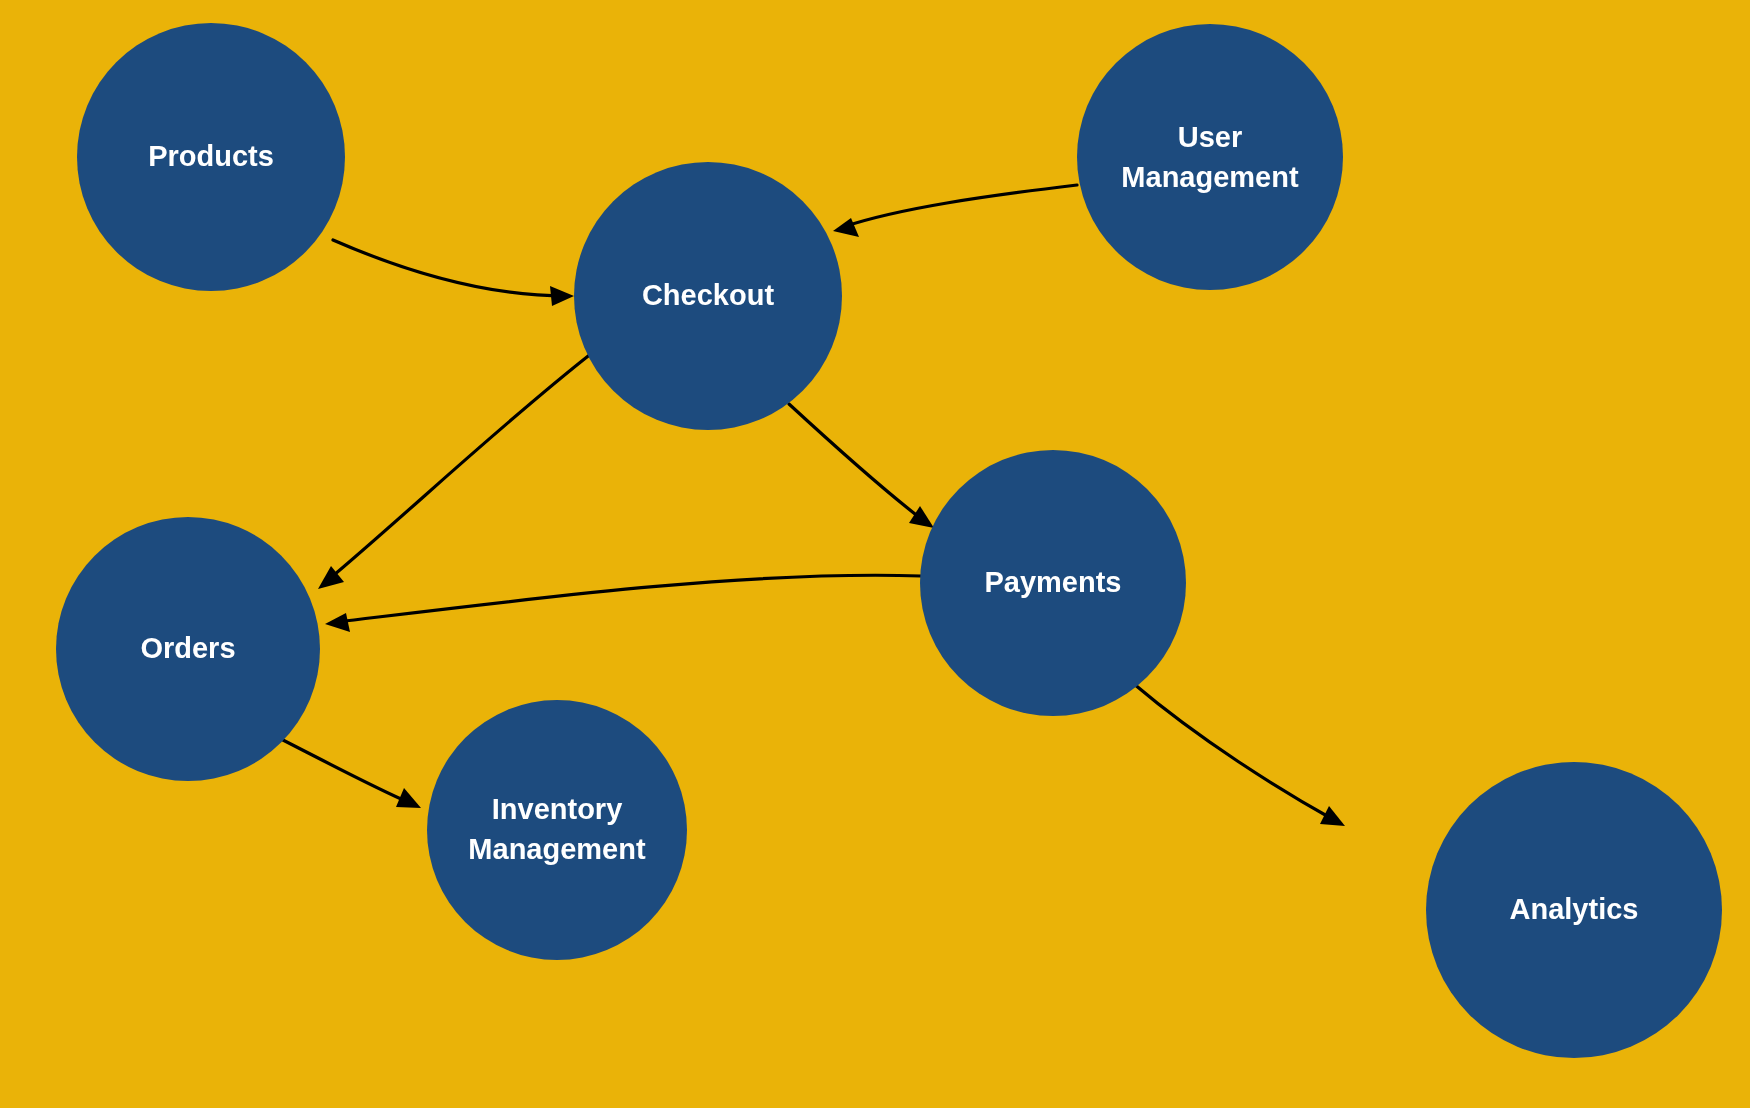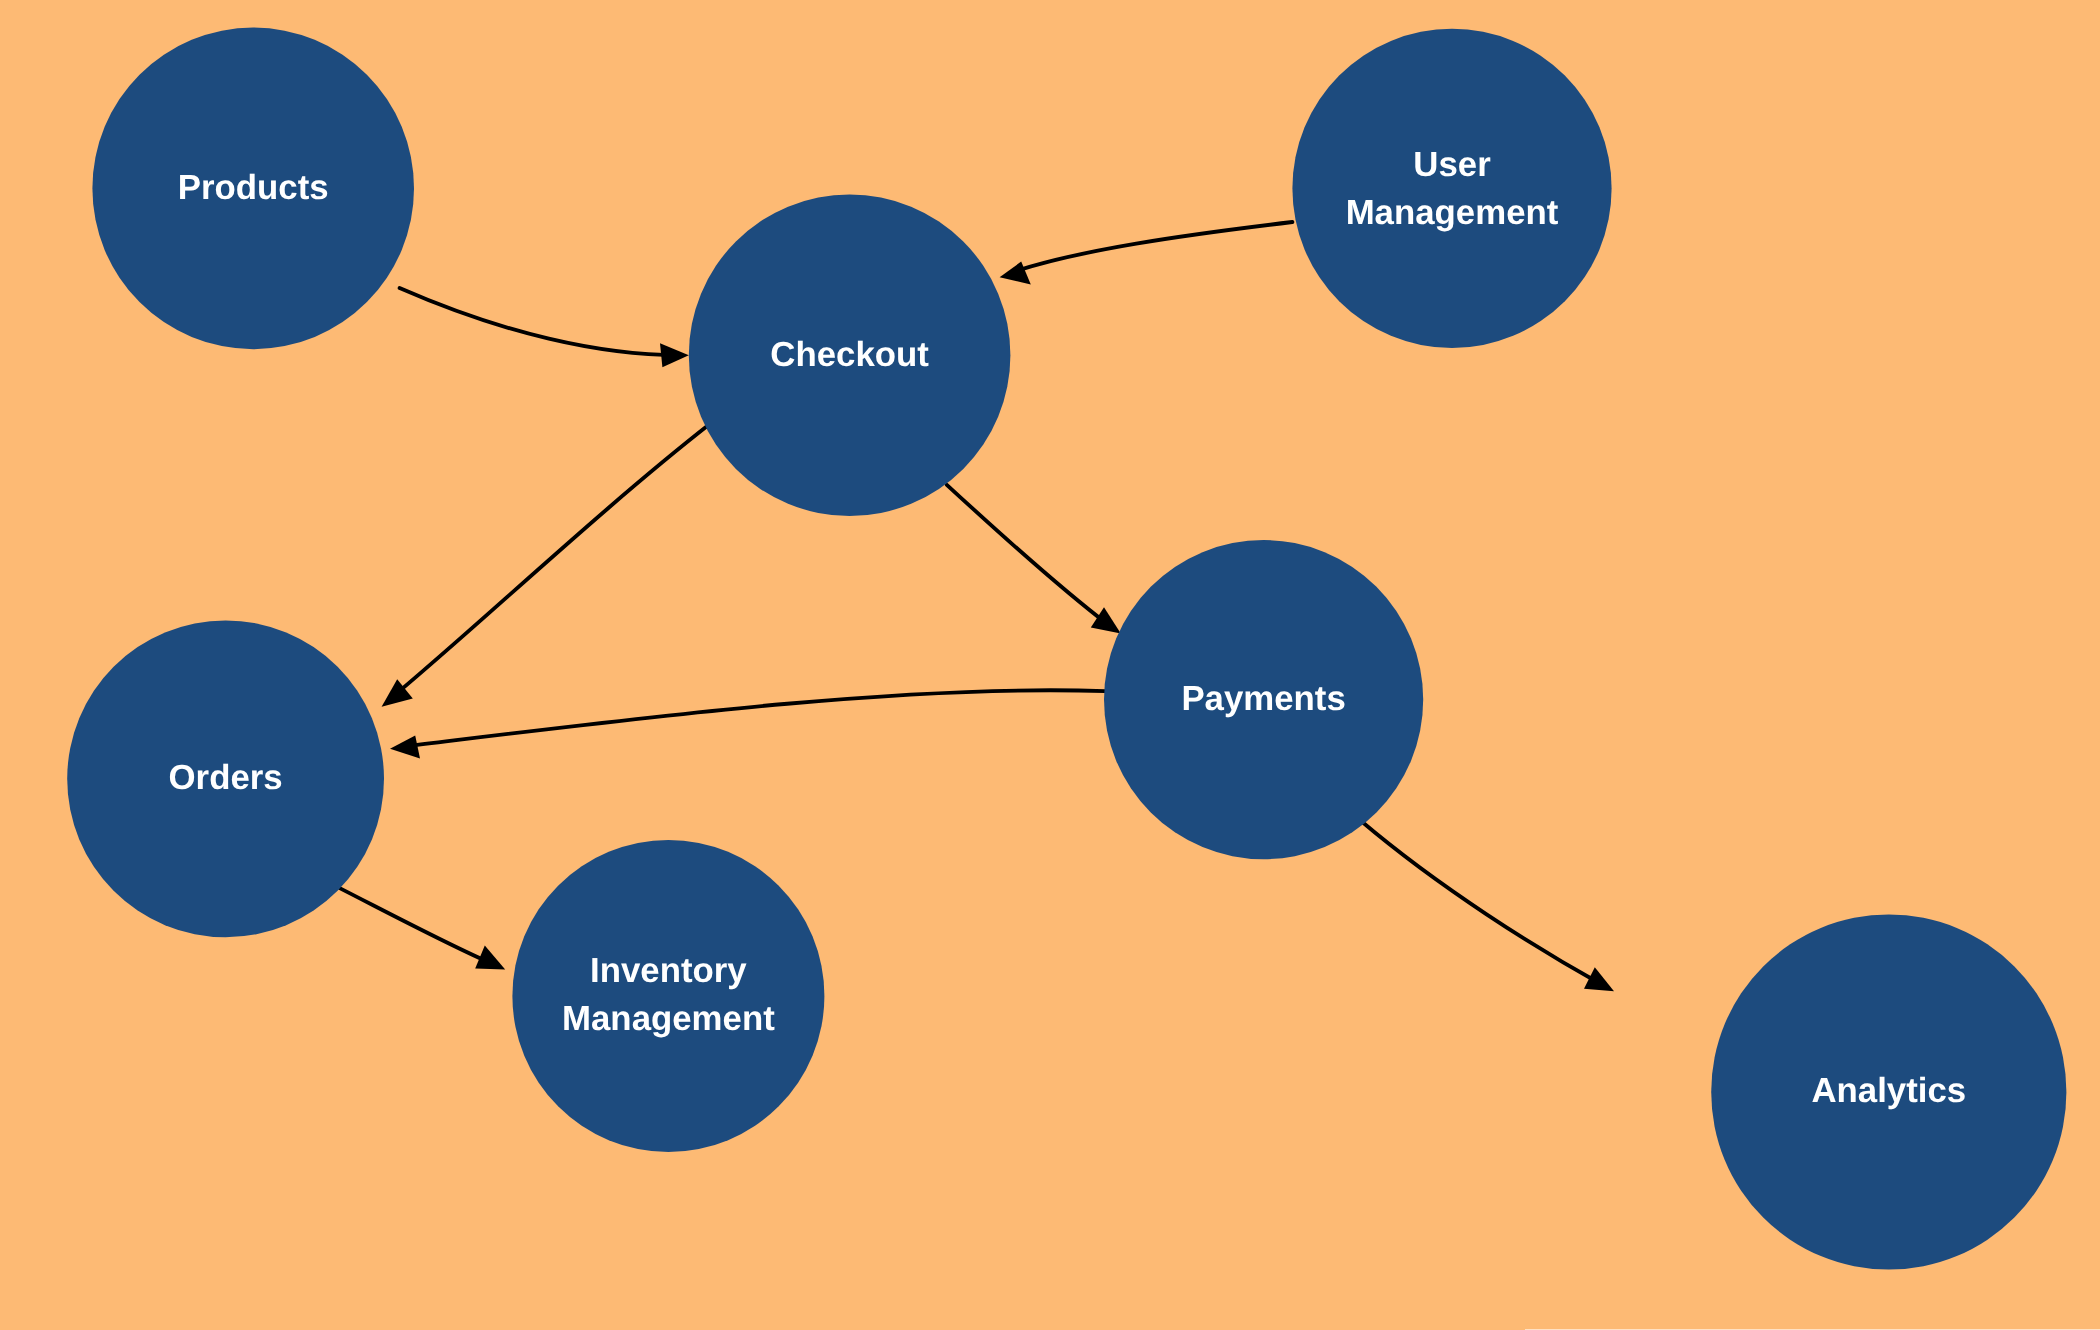--- a/index.html
+++ b/index.html
@@ -10,21 +10,21 @@
   body {
     width: 1750px;
     height: 1108px;
     font-family: "Liberation Sans", sans-serif;
     overflow: hidden;
   }
   #canvas {
     position: relative;
     width: 1750px;
     height: 1108px;
-    background: #fdba74;
+    background: #eab308;
   }
   #graph-svg {
     position: absolute;
     top: 0;
     left: 0;
     width: 1750px;
     height: 1108px;
     display: block;
   }
   .node-circle {

